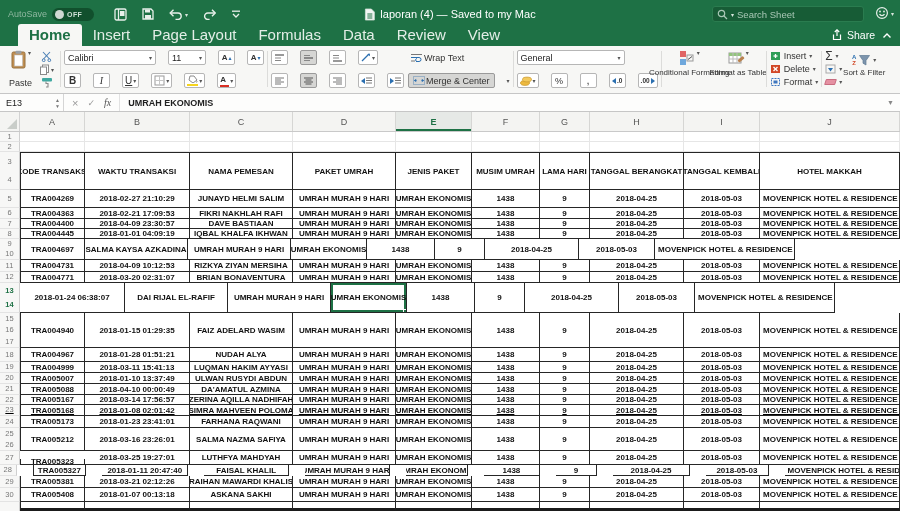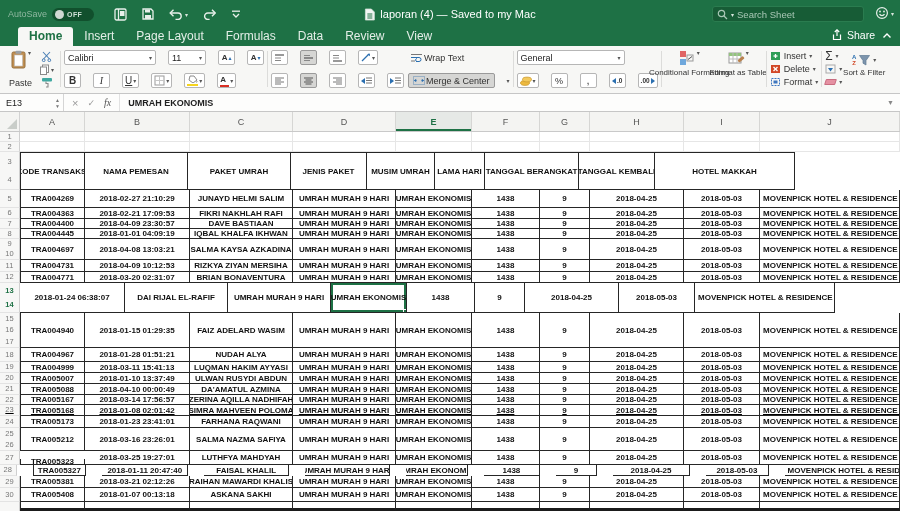--- a/index.html
+++ b/index.html
@@ -17,21 +17,21 @@
   .tb-icons{display:flex;align-items:center;gap:15px;margin-left:20px}
   .tb-icons .ic{display:flex;align-items:center;gap:2px}
   .dd-w{font-size:6px;color:#d7e5dc}
   .title{position:absolute;left:50%;transform:translateX(-50%);display:flex;gap:5px;align-items:center;font-size:11px;color:#fff;white-space:nowrap}
   .search{position:absolute;right:36px;top:6px;width:152px;height:16px;background:#175c36;border:1px solid #2a7c4f;border-radius:3px;display:flex;align-items:center;padding:0 4px;gap:3px}
   .search .ph{font-size:9.5px;color:#a9c8b6}
   .smiley{position:absolute;right:6px;top:6px;display:flex;align-items:center;gap:2px}
 
   
   .tabbar{height:18px;background:#1e7145;display:flex;align-items:flex-end;padding-left:18px;position:relative}
-  .tab{font-size:12px;color:#e3eee7;padding:2px 11px 3px;border-radius:3px 3px 0 0;cursor:default;white-space:nowrap}
+  .tab{font-size:15px;color:#e3eee7;padding:2px 11px 3px;border-radius:3px 3px 0 0;cursor:default;white-space:nowrap}
   .tab.active{background:#f7f7f5;color:#1e7145;font-weight:bold}
   .share{position:absolute;right:8px;top:1px;display:flex;align-items:center;gap:7px;color:#fff;font-size:10.5px}
 
   
   .ribbon{height:48px;background:#f7f7f5;border-bottom:1px solid #c6c6c6;display:flex;align-items:stretch;padding:2px 2px 3px 5px;font-size:9px;color:#333;white-space:nowrap}
   .sep{width:1px;background:#dcdcda;margin:3px 3px}
   .grpcol{display:flex;flex-direction:column;justify-content:space-between;padding:2px 0}
   .r{display:flex;gap:12px;align-items:center}
   .mb{display:flex;align-items:center;justify-content:center;border:1px solid #b6b6b6;background:#fff;border-radius:2px;height:15px;min-width:17px;padding:0 2px;gap:1px;color:#333}
   .mb.pressed{background:#d6d6d4;border-color:#9a9a9a}
@@ -565,20 +565,21 @@
           <div class="ecell" style="width: 94px;"></div>
           <div class="ecell" style="width: 76px;"></div>
           <div class="ecell" style="width: 140px;"></div>
         </div>
         <div class="row" style="height: 38px;">
           <div class="rn">
             <div>3</div>
             <div>4</div>
           </div>
           <div class="hcell bl" style="width: 65px;">KODE TRANSAKSI</div>
+          <div class="hcell" style="width: 105px;">WAKTU TRANSAKSI</div>
           <div class="hcell" style="width: 103px;">NAMA PEMESAN</div>
           <div class="hcell" style="width: 103px;">PAKET UMRAH</div>
           <div class="hcell" style="width: 76px;">JENIS PAKET</div>
           <div class="hcell" style="width: 68px;">MUSIM UMRAH</div>
           <div class="hcell" style="width: 50px;">LAMA HARI</div>
           <div class="hcell" style="width: 94px;">TANGGAL BERANGKAT</div>
           <div class="hcell" style="width: 76px;">TANGGAL KEMBALI</div>
           <div class="hcell" style="width: 140px;">HOTEL MAKKAH</div>
         </div>
         <div class="row" style="height: 18px;">
@@ -640,21 +641,20 @@
           <div class="dcell" style="width: 94px;">2018-04-25</div>
           <div class="dcell" style="width: 76px;">2018-05-03</div>
           <div class="dcell left" style="width: 140px;">MOVENPICK HOTEL &amp; RESIDENCE H</div>
         </div>
         <div class="row" style="height: 21px;">
           <div class="rn">
             <div>9</div>
             <div>10</div>
           </div>
           <div class="dcell bl" style="width: 65px;">TRA004697</div>
-          <div class="dcell" style="width: 105px;">2018-04-08 13:03:21</div>
           <div class="dcell" style="width: 103px;">SALMA KAYSA AZKADINA</div>
           <div class="dcell" style="width: 103px;">UMRAH MURAH 9 HARI</div>
           <div class="dcell" style="width: 76px;">UMRAH EKONOMIS</div>
           <div class="dcell" style="width: 68px;">1438</div>
           <div class="dcell" style="width: 50px;">9</div>
           <div class="dcell" style="width: 94px;">2018-04-25</div>
           <div class="dcell" style="width: 76px;">2018-05-03</div>
           <div class="dcell left" style="width: 140px;">MOVENPICK HOTEL &amp; RESIDENCE H</div>
         </div>
         <div class="row" style="height: 12px;">

